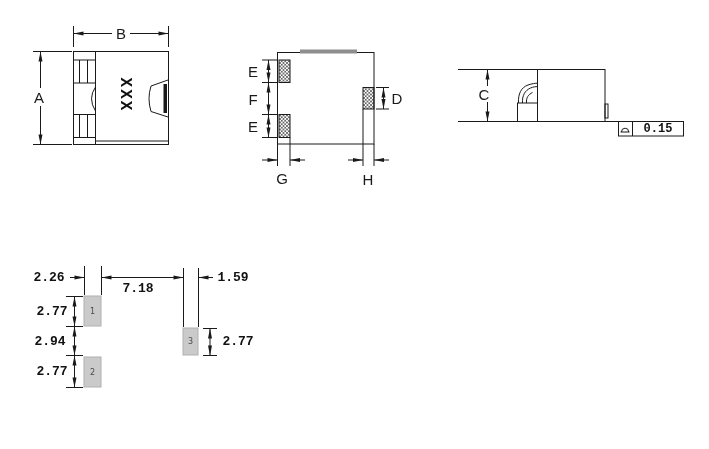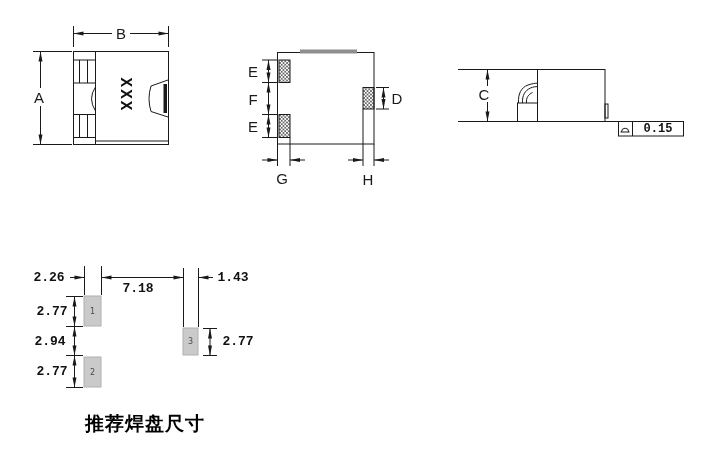--- a/index.html
+++ b/index.html
@@ -151,24 +151,23 @@
   <span class="lbl dimletter" style="left:253px;top:126px;">E</span>
   <span class="lbl dimletter" style="left:397px;top:98px;">D</span>
   <span class="lbl dimletter" style="left:282px;top:178px;">G</span>
   <span class="lbl dimletter" style="left:368px;top:179px;">H</span>
 
   <span class="lbl dimletter" style="left:484px;top:94px;">C</span>
   <span class="lbl fcftext" style="left:658px;top:129px;">0.15</span>
 
   <span class="lbl dimnum" style="left:49px;top:277px;">2.26</span>
   <span class="lbl dimnum" style="left:138px;top:288px;">7.18</span>
-  <span class="lbl dimnum" style="left:233px;top:277px;">1.43</span>
+  <span class="lbl dimnum" style="left:233px;top:277px;">1.59</span>
   <span class="lbl dimnum" style="left:52px;top:311px;">2.77</span>
   <span class="lbl dimnum" style="left:50px;top:341px;">2.94</span>
   <span class="lbl dimnum" style="left:52px;top:371px;">2.77</span>
   <span class="lbl dimnum" style="left:238px;top:341px;">2.77</span>
 
   <span class="lbl padnum" style="left:92.5px;top:311px;">1</span>
   <span class="lbl padnum" style="left:92.5px;top:372px;">2</span>
   <span class="lbl padnum" style="left:190.5px;top:341px;">3</span>
 
-  <span class="lbl caption" style="left:145px;top:424px;">推荐焊盘尺寸</span>
 </div>
 
 </body></html>

